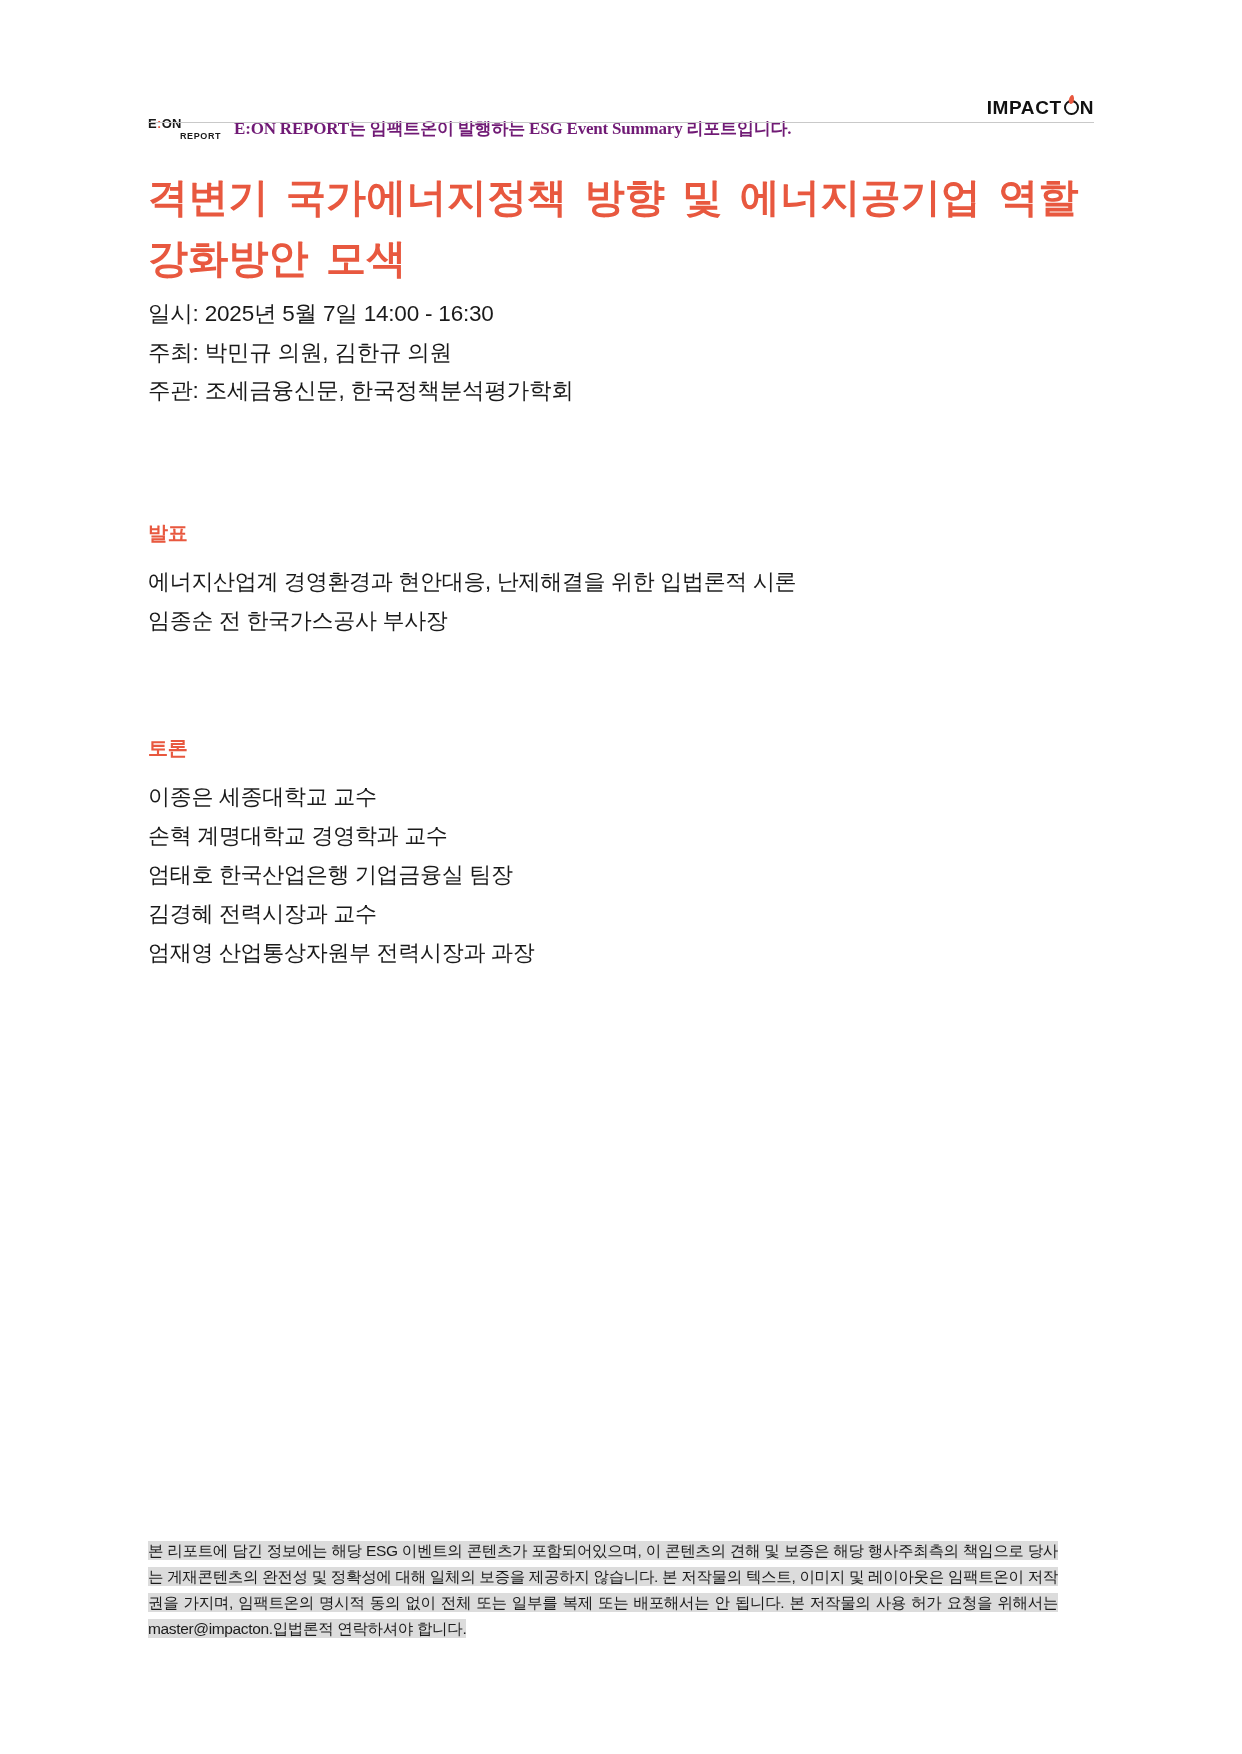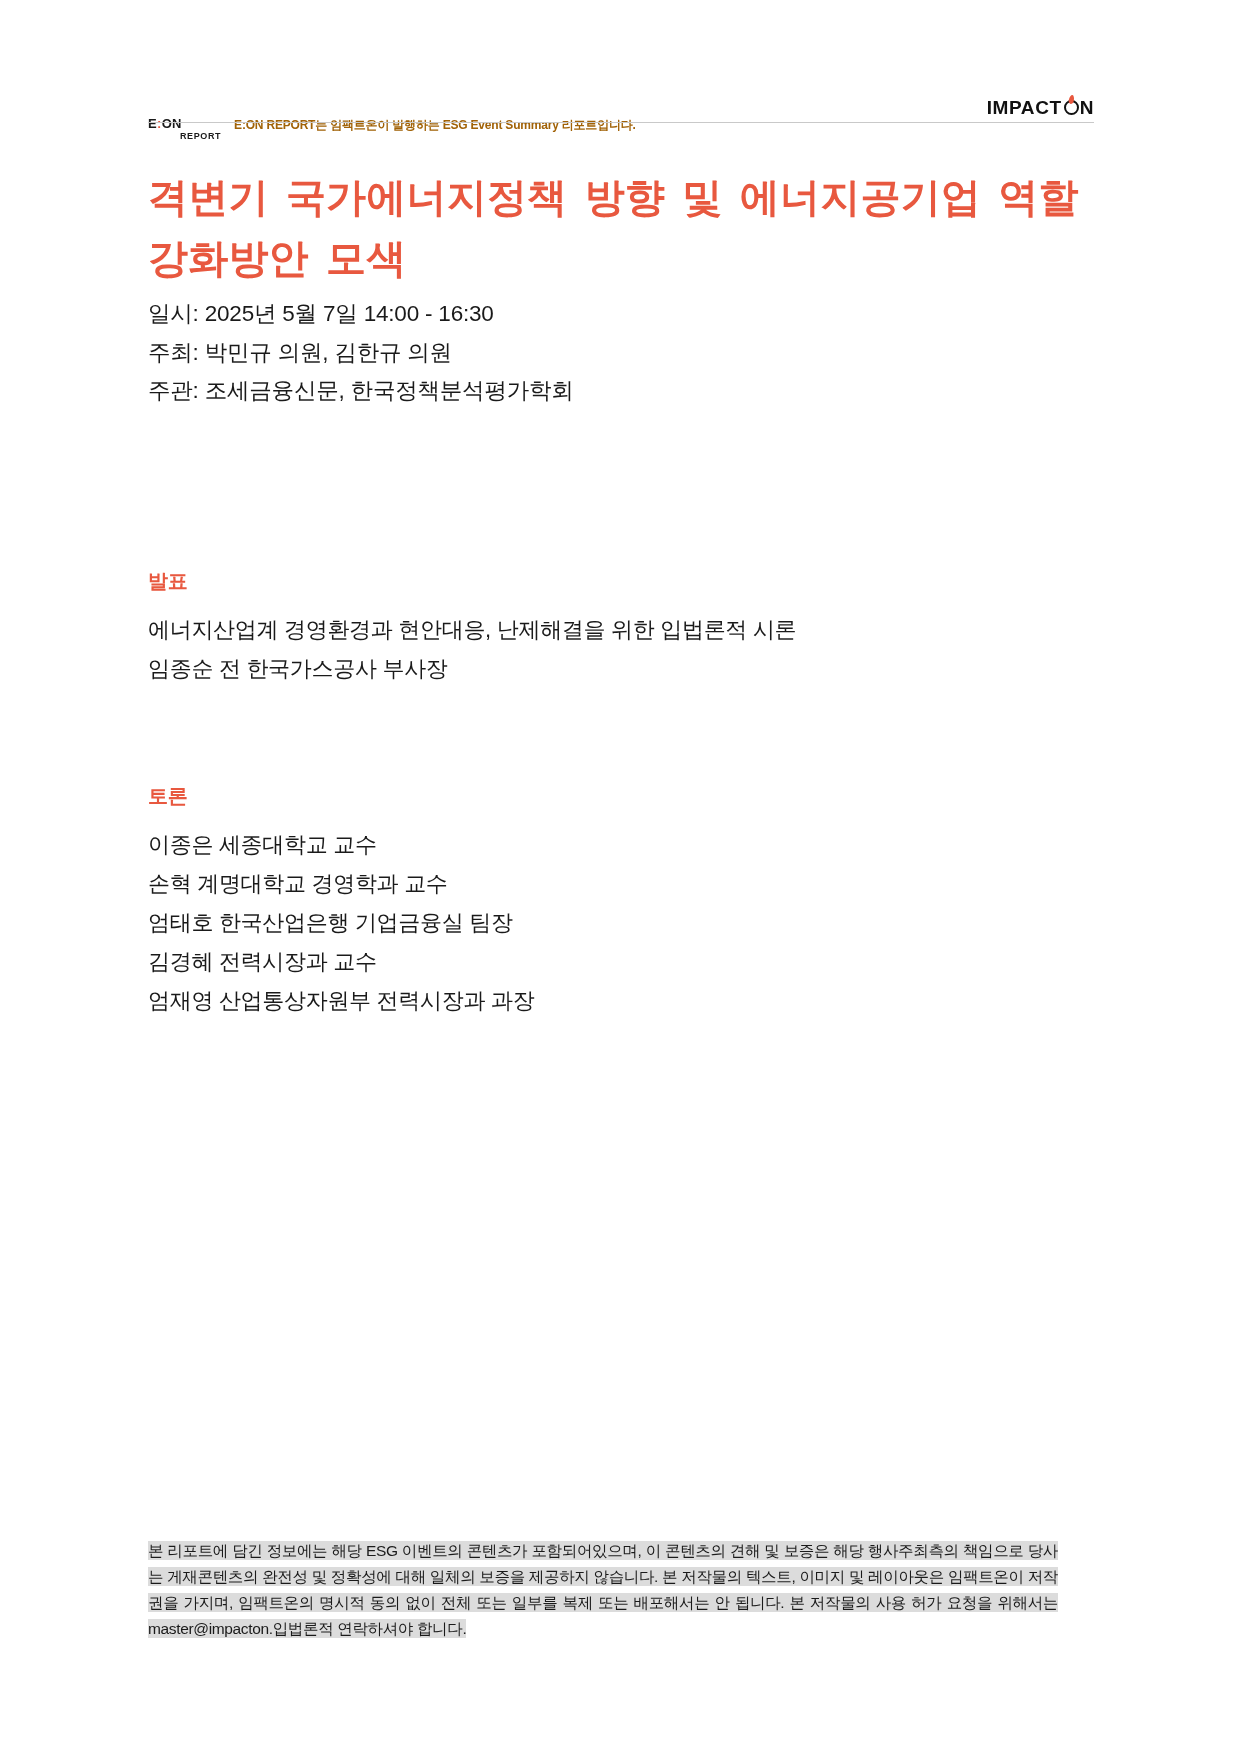--- a/index.html
+++ b/index.html
@@ -59,25 +59,26 @@
   }
   .eon-logo .l2 {
     font-size: 9px;
     font-weight: 700;
     letter-spacing: 0.6px;
     color: #1a1a1a;
     margin-top: 2px;
     padding-left: 32px;
   }
   .header-tagline {
-    font-size: 12px;
-    font-weight: 700;
-    color: #a16207;
+    font-size: 17px;
+    font-weight: 700;
+    color: #701a75;
     letter-spacing: -0.2px;
     white-space: nowrap;
+    font-family: Liberation Serif, serif;
   }
   .impacton-logo {
     display: flex;
     font-size: 19px;
     font-weight: 700;
     letter-spacing: 0.6px;
     color: #111;
     white-space: nowrap;
   }
   .impacton-logo .flame {
@@ -137,21 +138,21 @@
     top: 295px;
     width: 900px;
     font-size: 22.5px;
     line-height: 1.72;
     color: #1a1a1a;
     letter-spacing: -0.2px;
   }
   .meta div { white-space: nowrap; }
 
   
-  .section { position: absolute; left: 148px; width: 900px; margin-top: 48px; }
+  .section { position: absolute; left: 148px; width: 900px; }
   .section-heading {
     font-size: 20px;
     font-weight: 700;
     color: #e8583f;
     letter-spacing: -0.2px;
     margin-bottom: 16px;
   }
   .section-line {
     font-size: 22px;
     line-height: 1.77;

